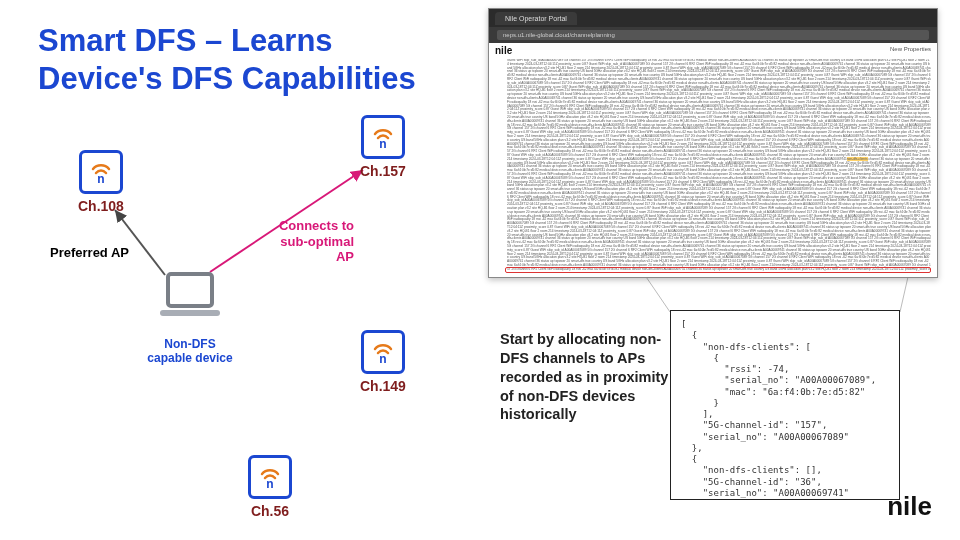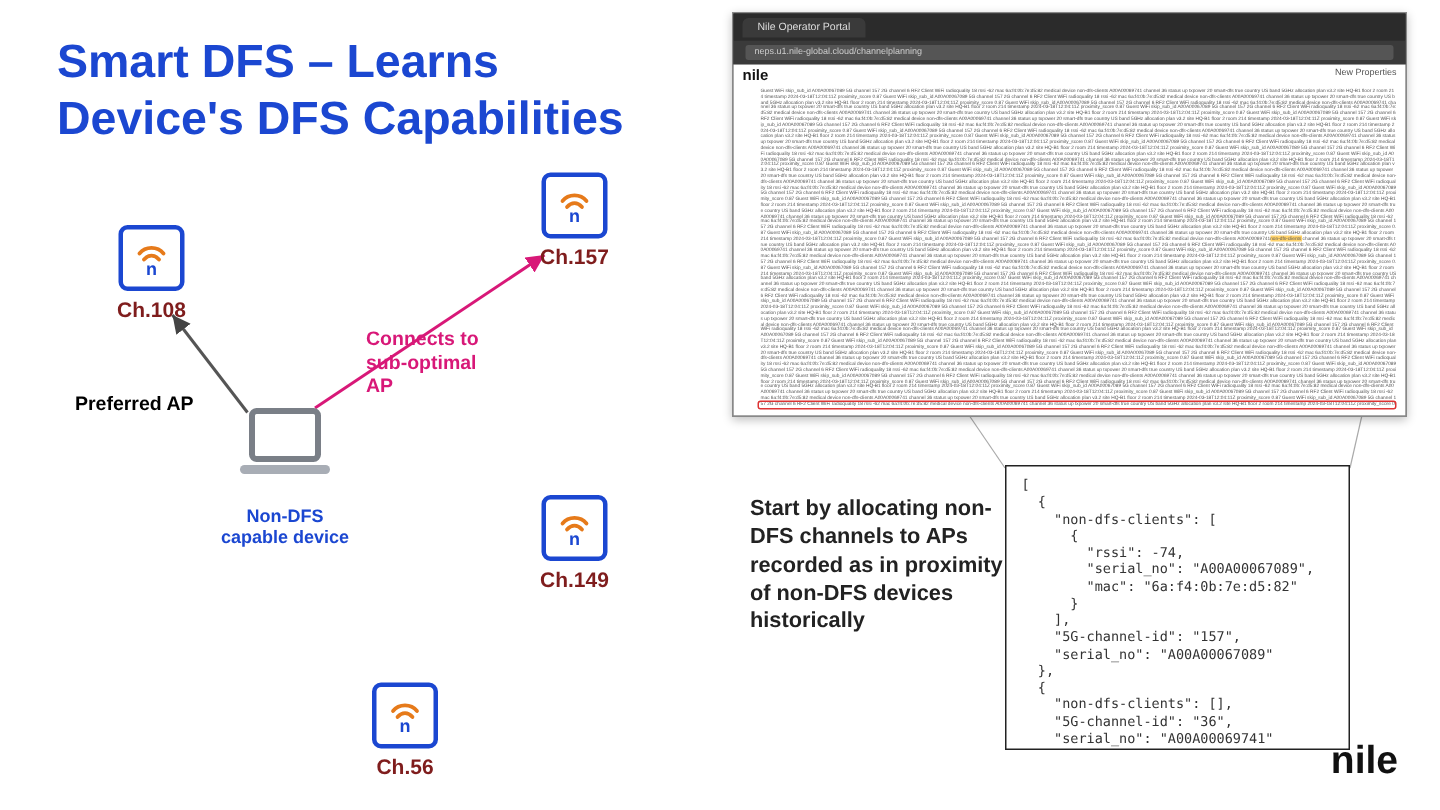--- a/index.html
+++ b/index.html
@@ -11,21 +11,21 @@
   .ap{position:absolute;display:flex;flex-direction:column;align-items:center;gap:4px;}
   .ap .box{width:44px;height:44px;border:3px solid #1B47D1;border-radius:6px;display:flex;align-items:center;justify-content:center;}
   .ap .box svg{display:block;}
   .ap-label{color:#7f1d1d;font-size:14px;font-weight:700;}
 
   .laptop{position:absolute;display:flex;flex-direction:column;align-items:center;gap:14px;}
   .laptop svg{display:block;}
   .laptop-label{color:#1B47D1;font-size:12px;font-weight:700;text-align:center;line-height:1.15;max-width:90px;}
 
   .edge-label{position:absolute;font-size:13px;font-weight:700;line-height:1.2;}
-  .edge-label.black{color:#000;margin-top:16px;}
+  .edge-label.black{color:#000;}
   .edge-label.magenta{color:#D81878;}
 
   .caption{position:absolute;left:500px;top:330px;width:170px;font-size:14.5px;font-weight:800;line-height:1.3;color:#222;}
 
   .json-box{position:absolute;left:670px;top:310px;width:230px;height:190px;border:1.5px solid #222;background:#fff;padding:8px 10px;font-family:ui-monospace,Menlo,Consolas,monospace;font-size:9px;line-height:1.25;white-space:pre;overflow:hidden;}
 
   .logo{position:absolute;right:28px;bottom:18px;font-size:26px;font-weight:800;color:#111;letter-spacing:0;}
 
   
   .browser{position:absolute;left:488px;top:8px;width:450px;height:270px;border:1px solid #888;background:#1f1f1f;display:flex;flex-direction:column;box-shadow:0 2px 6px rgba(0,0,0,.25);}
@@ -113,21 +113,21 @@
 
   <div class="laptop" style="left:145px;top:270px">
     <svg width="72" height="54" viewBox="0 0 72 54">
       <rect x="14" y="4" width="44" height="32" rx="3" fill="none" stroke="#7a7f87" stroke-width="4"></rect>
       <rect x="6" y="40" width="60" height="6" rx="3" fill="#a8adb5"></rect>
     </svg>
     <div class="laptop-label">Non-DFS capable device</div>
   </div>
 
   <div class="edge-label black" style="left:50px;top:245px;max-width:80px">Preferred AP</div>
-  <div class="edge-label magenta" style="left:244px;top:218px;max-width:90px;text-align:left">Connects to sub-optimal AP</div>
+  <div class="edge-label magenta" style="left:264px;top:218px;max-width:90px;text-align:right">Connects to sub-optimal AP</div>
 
   <div class="browser">
     <div class="bw-tabs">
       <div class="bw-tab">Nile Operator Portal</div>
     </div>
     <div class="bw-url">
       <div class="bw-urlbox">neps.u1.nile-global.cloud/channelplanning</div>
     </div>
     <div class="bw-body">
       <div class="bw-brand">nile</div>

